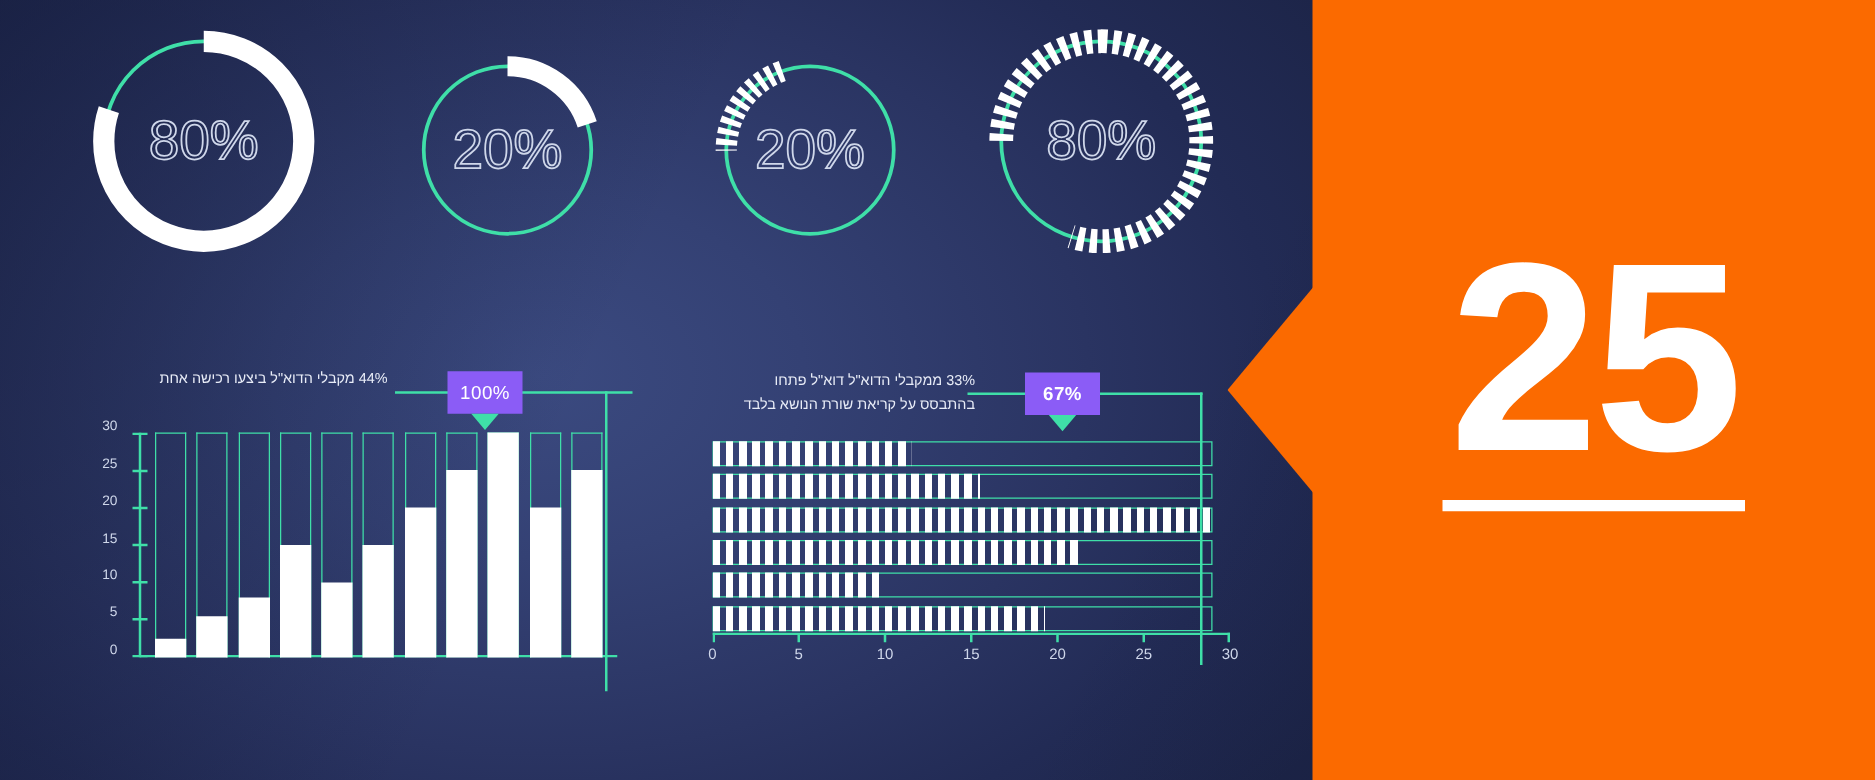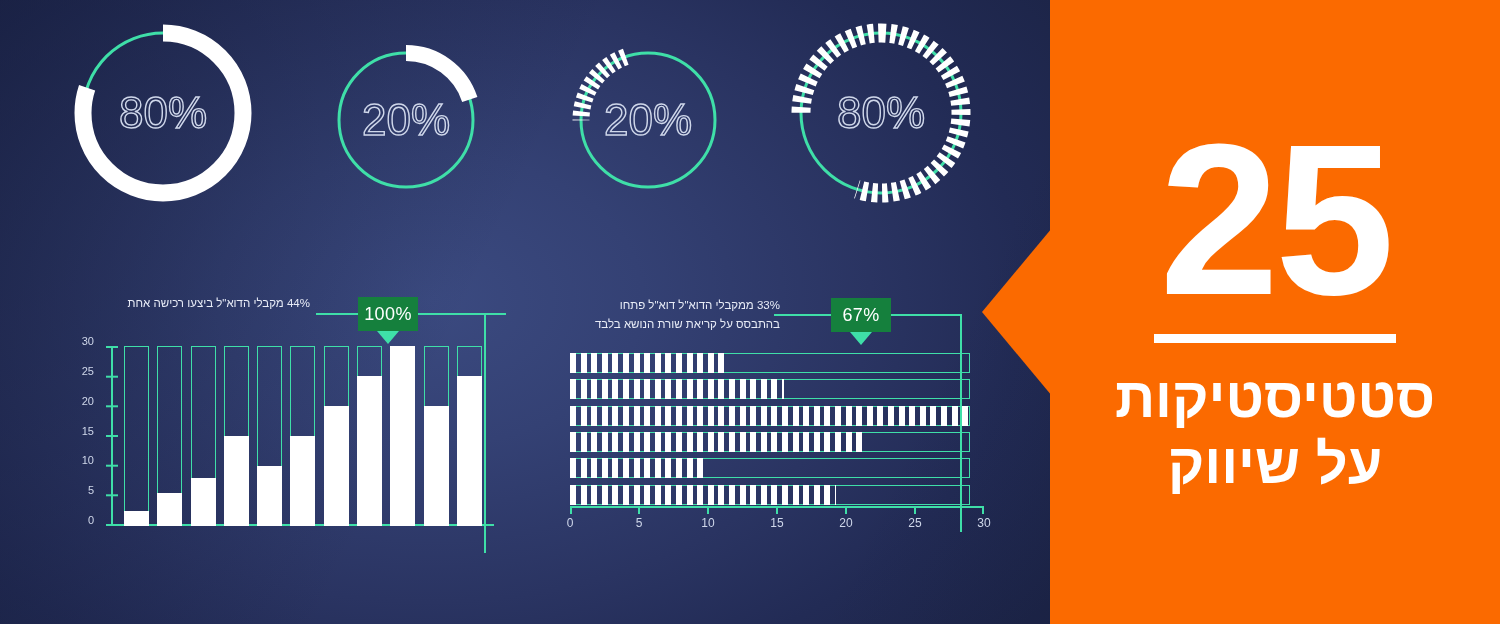--- a/index.html
+++ b/index.html
@@ -110,23 +110,23 @@
     direction:rtl; unicode-bidi:embed;
     text-align:right;
     color:#e8ecf7;
     font-size:11.5px;
     line-height:1.62;
     white-space:nowrap;
   }
 
   .badge {
     position:absolute;
-    background:#15803d;
+    background:#8b5cf6;
     color:#ffffff;
-    font-size:18px;
+    font-size:15px;
     display:flex; align-items:center; justify-content:center;
     width:60px; height:34px;
     letter-spacing:0.4px;
   }
   .badge::after {
     content:"";
     position:absolute;
     left:50%; top:100%;
     transform:translateX(-50%);
     border-left:11px solid transparent;
@@ -231,24 +231,20 @@
   <div id="orange-panel"></div>
   <div id="orange-arrow">
     <svg width="70" height="168" viewBox="0 0 70 168">
       <polygon points="70,0 70,168 0,84" fill="#fb6a00"></polygon>
     </svg>
   </div>
 
   <div id="panel-inner">
     <div id="big-number">25</div>
     <div id="panel-rule"></div>
-    <div id="panel-sub">
-      <span class="line">סטטיסטיקות</span>
-      <span class="line">על שיווק</span>
-    </div>
   </div>
 
   <div id="donut-row">
 
     <div class="donut" id="donut-0">
       <svg width="182" height="182" viewBox="0 0 182 182">
           <circle cx="91" cy="91" r="80" fill="none" stroke="#3fdfa8" stroke-width="3"></circle>
           <defs>
             <clipPath id="donut-0-clip">
               <path d="M91,91 L91,-6 A97,97 0 1,1 -1.25,61.03 Z"></path>
@@ -399,21 +395,21 @@
     <div class="caption" style="right:218px; top:8px;">
       <div>33%  ממקבלי הדוא"ל דוא"ל פתחו</div>
       <div>בהתבסס על קריאת שורת הנושא בלבד</div>
     </div>
 
     <div class="connector">
       <div class="h" style="left:226px; top:26px; width:188px;"></div>
       <div class="v" style="left:412px; top:26px; height:218px;"></div>
     </div>
 
-    <div class="badge" style="left:283px; top:10px;">
+    <div class="badge" style="left:272px; top:10px;font-weight:bold;">
       <span>67%</span>
     </div>
 
     <div id="hbar-plot">
       <div class="hbar-rows" id="hbar-rows">
           <div class="hbar-row">
             <div class="hbar-frame" style="width: 400.2px;"></div>
             <div class="hbar-fill" title="11.5" style="width: 158.7px;"></div>
           </div>
           <div class="hbar-row">

